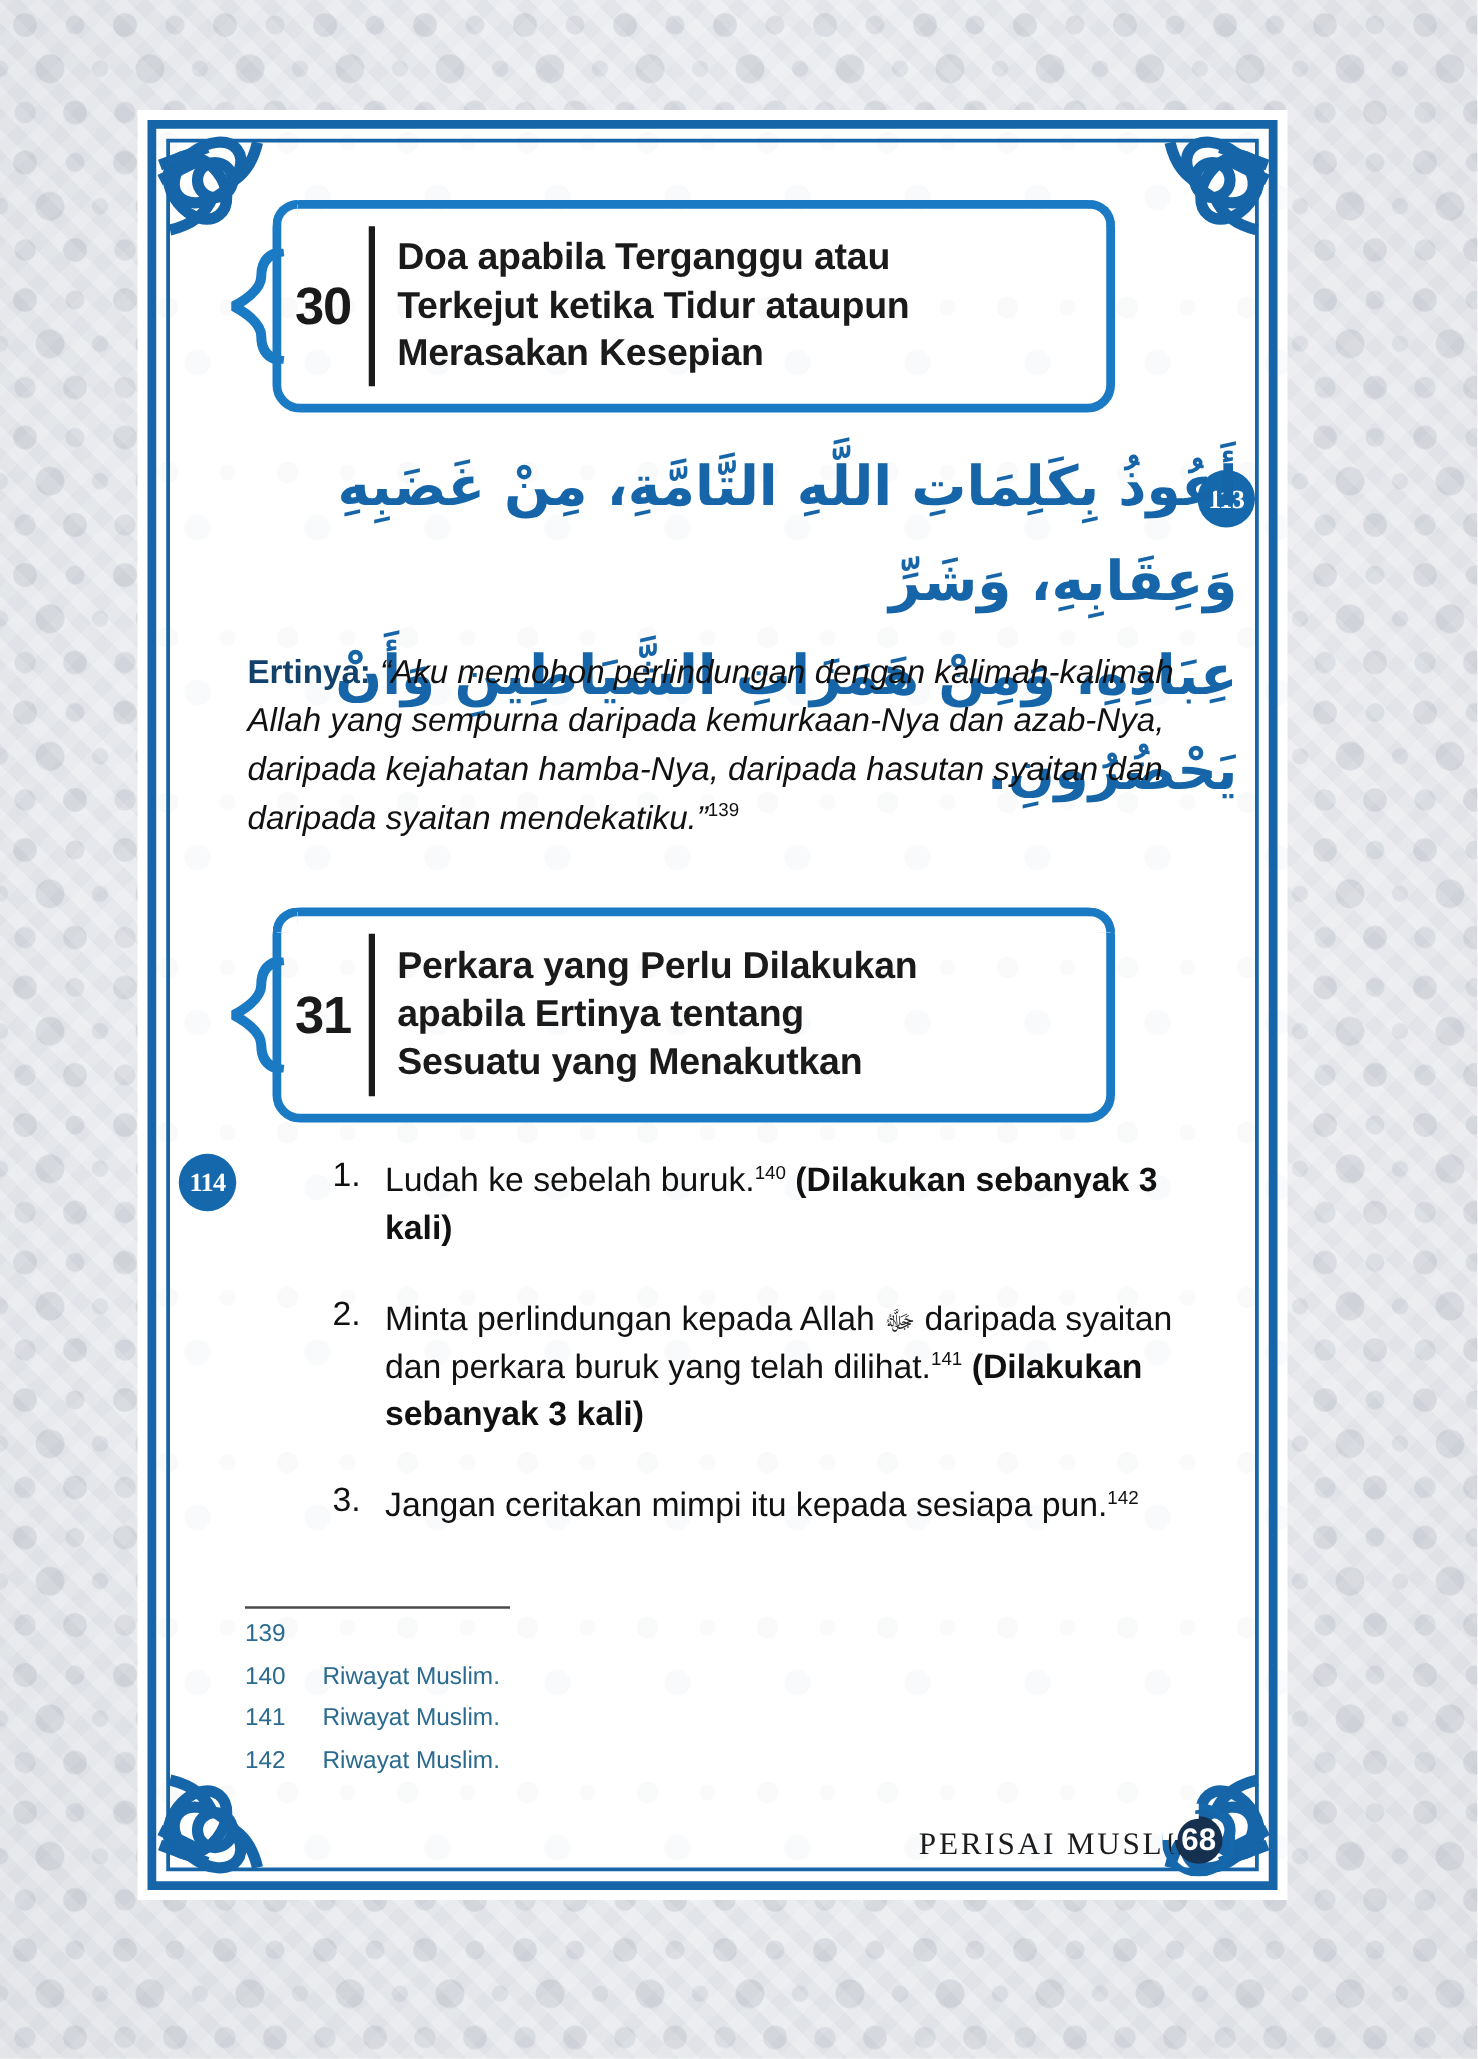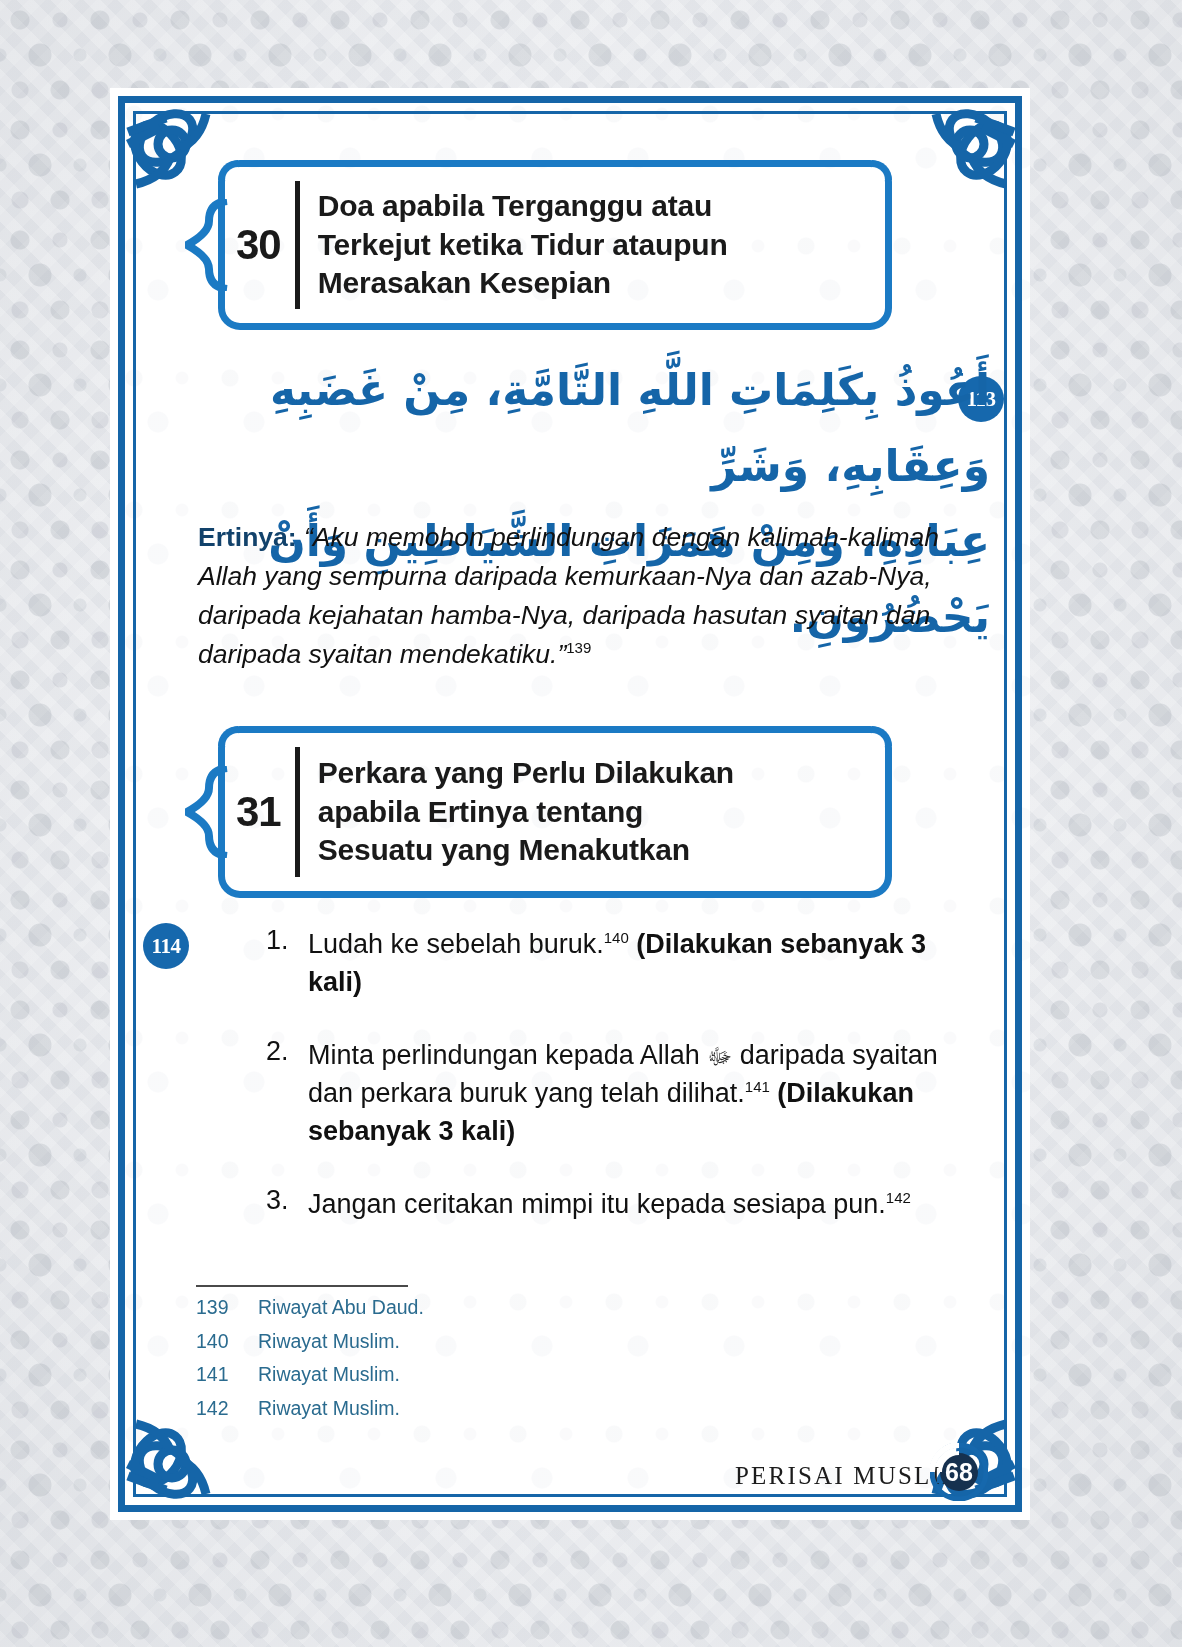--- a/index.html
+++ b/index.html
@@ -367,21 +367,20 @@
     <div class="step-num">3.</div>
     <div class="step-text"><span>Jangan ceritakan mimpi itu kepada sesiapa pun.</span><sup class="fn">142</sup></div>
   </div>
 
 </div>
 
 <div id="fn-rule"></div>
 <div id="footnotes">
   <div class="fn-row">
     <div class="fn-n">139</div>
-    <div class="fn-t">Riwayat Abu Daud.</div>
   </div>
   <div class="fn-row">
     <div class="fn-n">140</div>
     <div class="fn-t">Riwayat Muslim.</div>
   </div>
   <div class="fn-row">
     <div class="fn-n">141</div>
     <div class="fn-t">Riwayat Muslim.</div>
   </div>
   <div class="fn-row">

